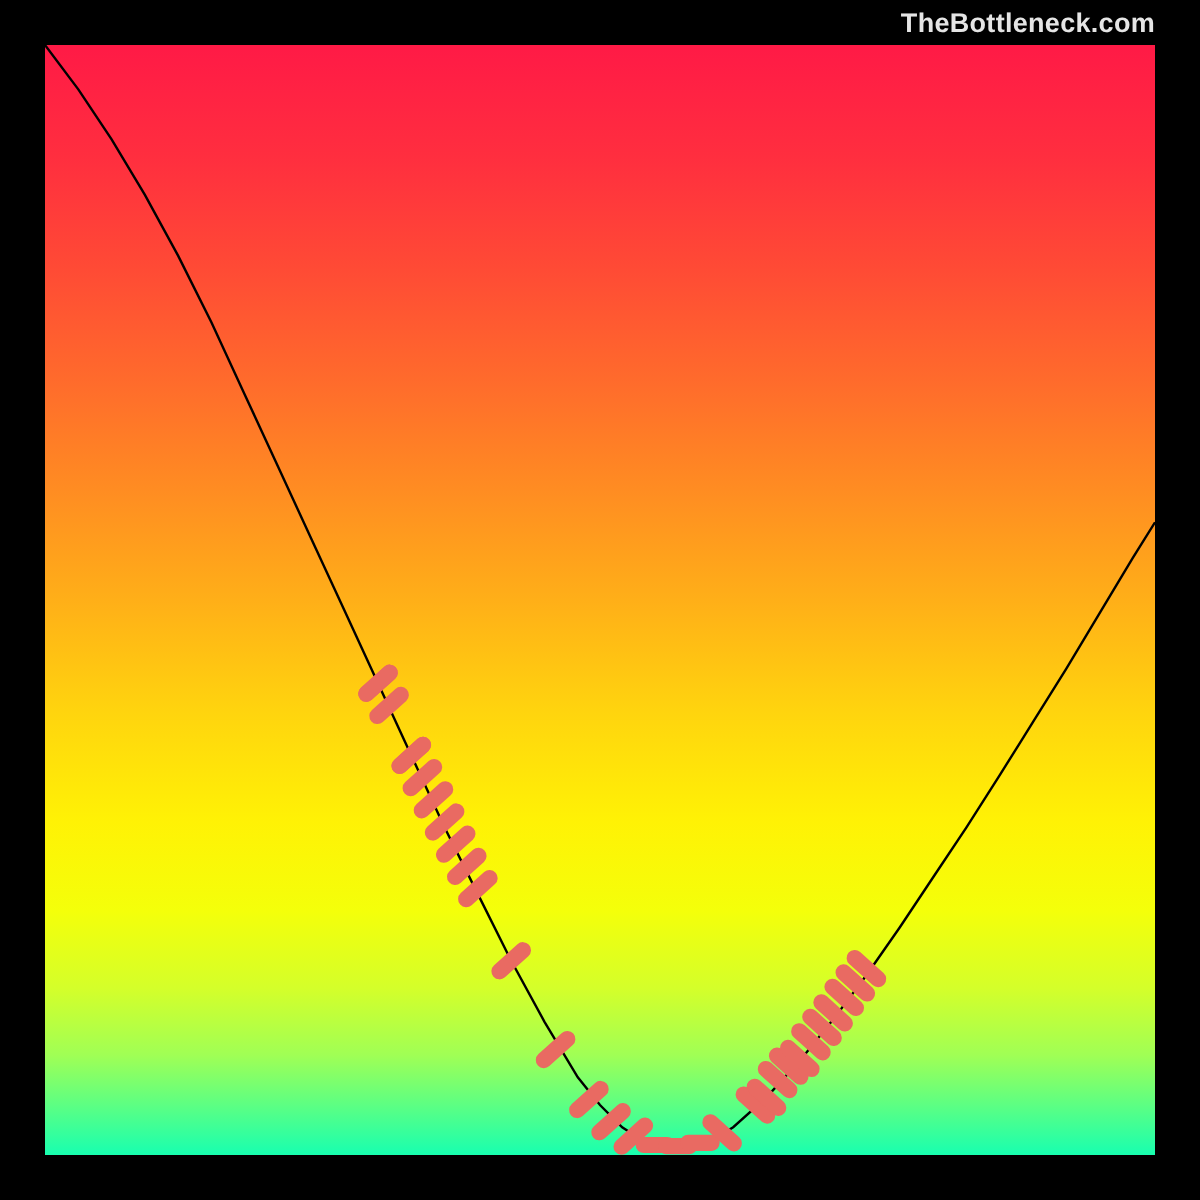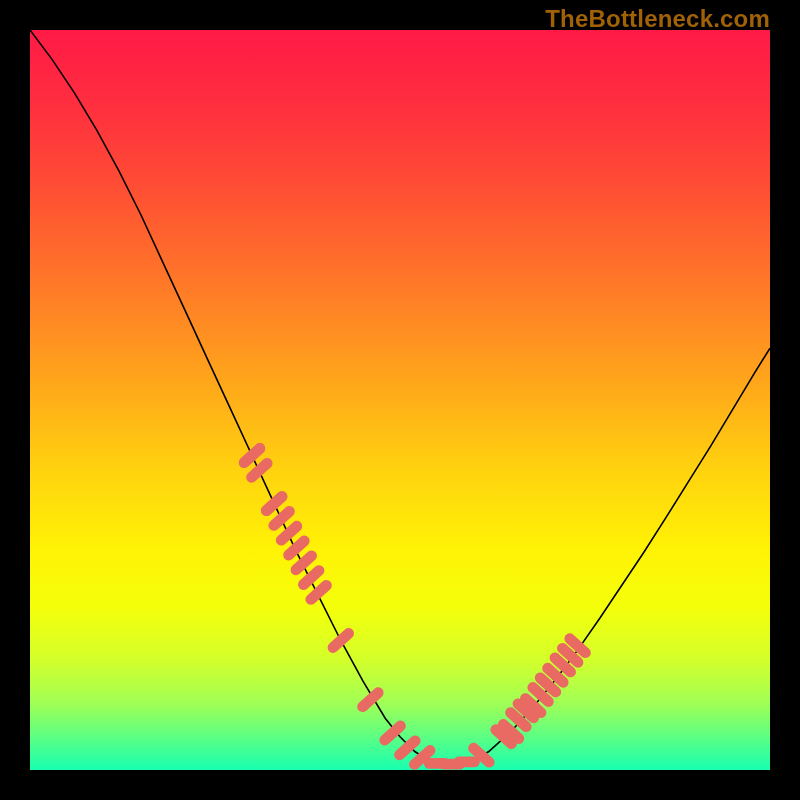--- a/index.html
+++ b/index.html
@@ -22,23 +22,23 @@
     left: 30px;
     top: 30px;
     width: 740px;
     height: 740px;
   }
   .watermark {
     position: absolute;
     top: 5px;
     right: 30px;
     font-family: Arial, Helvetica, sans-serif;
-    font-size: 24px;
+    font-size: 18px;
     font-weight: bold;
-    color: #a16207;
+    color: #e5e5e5;
     letter-spacing: 0.2px;
   }
 </style>
 </head>
 <body>
 
 <div class="frame">
 
   <svg class="plot-area" viewBox="0 0 740 740" width="740" height="740" preserveAspectRatio="none">
     <defs>

